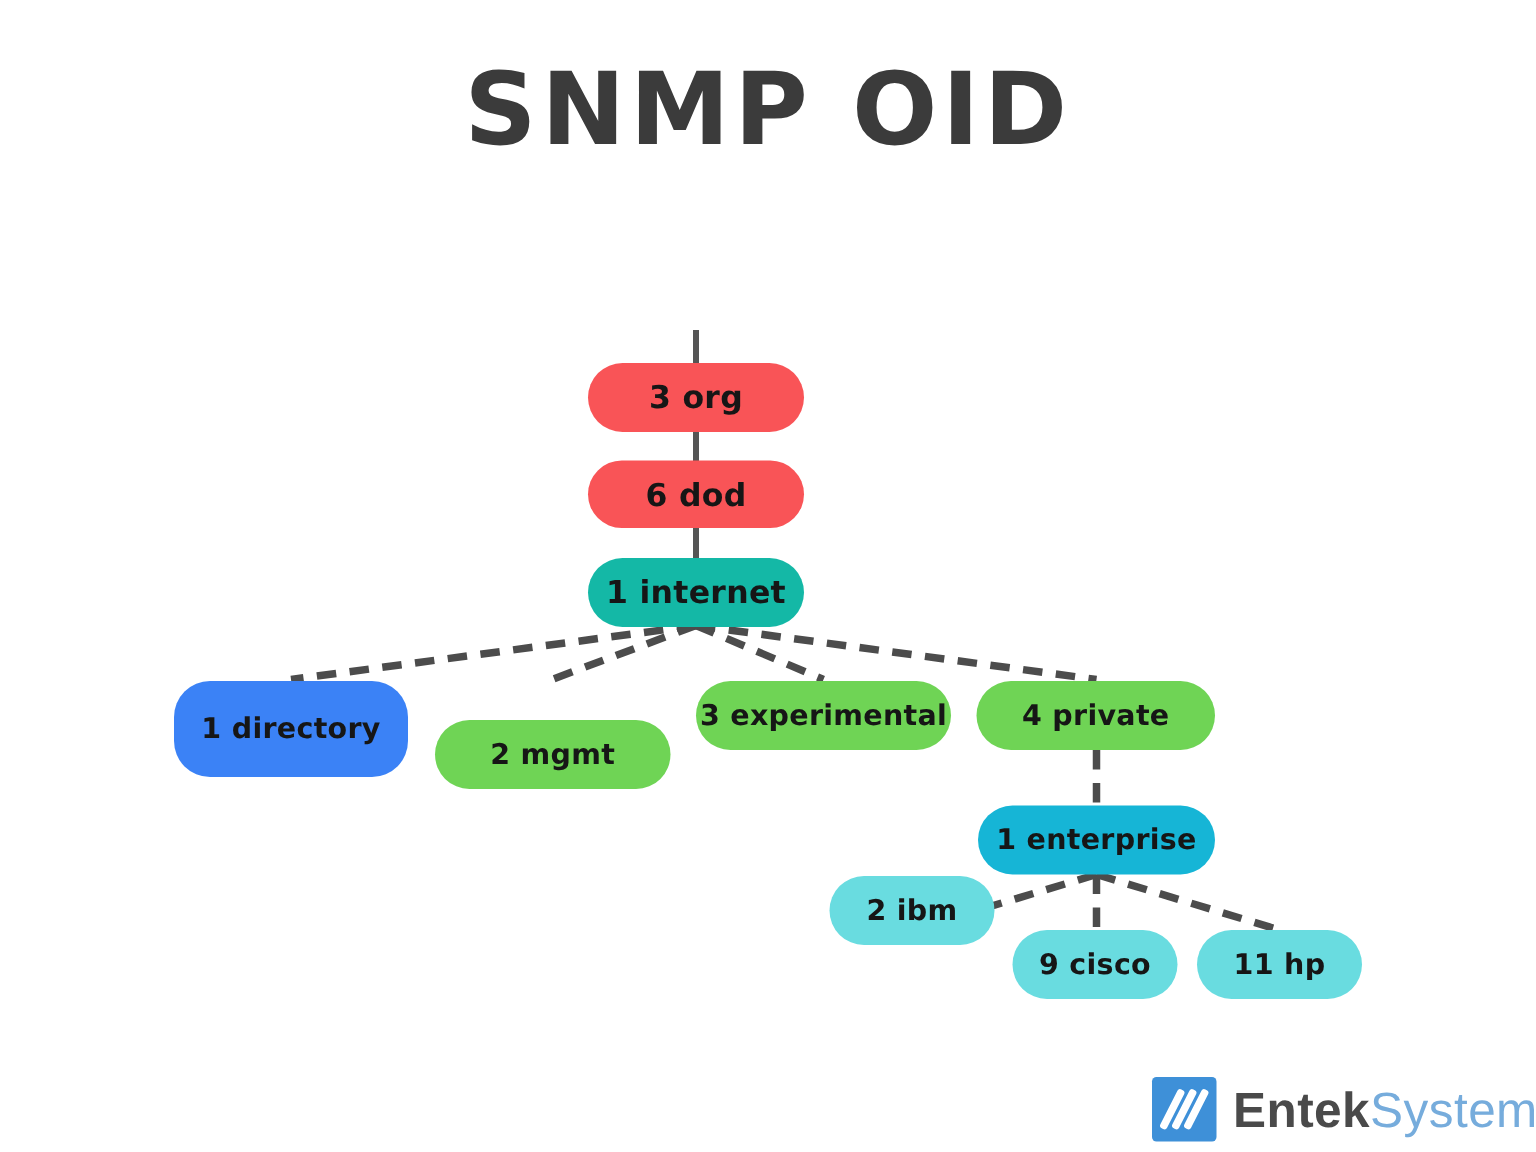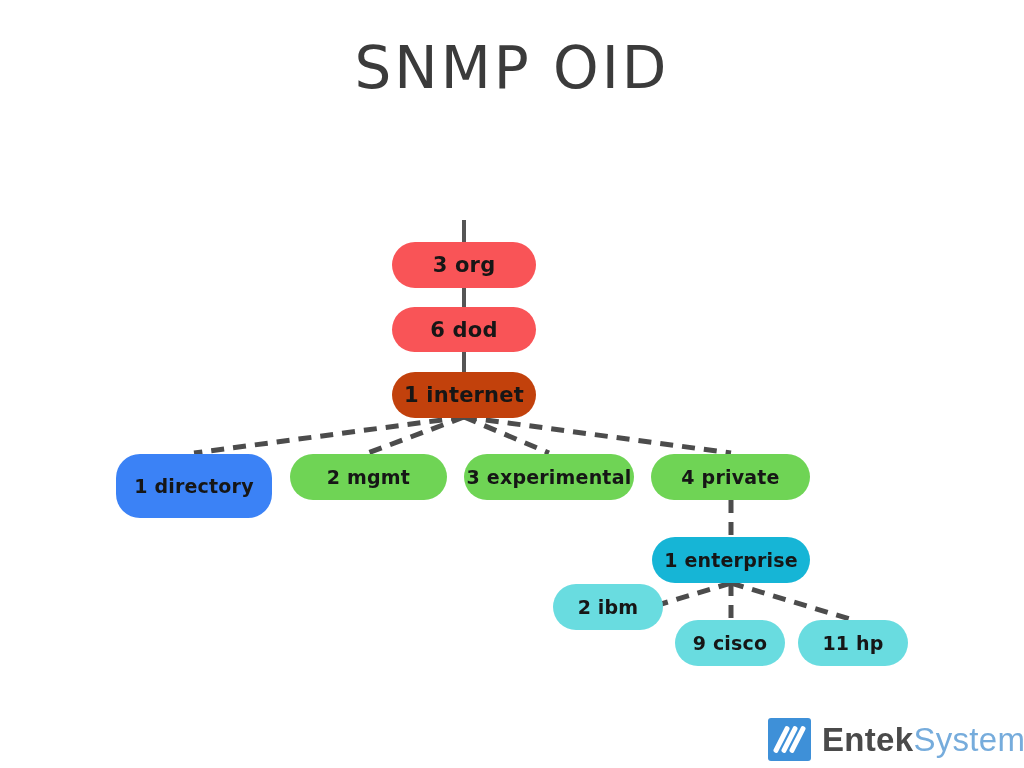--- a/index.html
+++ b/index.html
@@ -4,21 +4,21 @@
 <style>
   html,body { margin:0; padding:0; }
   body {
     width:1024px; height:768px; background:#ffffff; overflow:hidden;
     font-family:"DejaVu Sans","Liberation Sans",sans-serif;
   }
   .stage { position:relative; width:1024px; height:768px; }
 
   .title {
     position:absolute; left:0; top:34px; width:100%;
-    text-align:center; font-size:58px; font-weight:400; letter-spacing:3px;
+    text-align:center; font-size:67px; font-weight:700; letter-spacing:3px;
     color:#3B3B3B;
   }
 
   svg.connectors { position:absolute; left:0; top:0; z-index:0; }
 
   .pill {
     position:absolute; z-index:1;
     display:flex; align-items:center; justify-content:center;
     border-radius:24px; white-space:nowrap;
     font-weight:700; font-size:19px; color:#161616;
@@ -61,24 +61,24 @@
 
     <line x1="731" y1="500" x2="731" y2="538" stroke="#4C4C4C" stroke-width="5" stroke-dasharray="13 9"></line>
 
     <line x1="731" y1="583" x2="608" y2="620" stroke="#4C4C4C" stroke-width="5" stroke-dasharray="13 9"></line>
     <line x1="731" y1="583" x2="731" y2="620" stroke="#4C4C4C" stroke-width="5" stroke-dasharray="13 9"></line>
     <line x1="731" y1="583" x2="853" y2="620" stroke="#4C4C4C" stroke-width="5" stroke-dasharray="13 9"></line>
   </svg>
 
   <div class="pill" style="left: 392px; top: 242px; width: 144px; height: 46px; font-size: 21px; background: rgb(249, 84, 87);">3 org</div>
   <div class="pill" style="left: 392px; top: 307px; width: 144px; height: 45px; font-size: 21px; background: rgb(249, 84, 87);">6 dod</div>
-  <div class="pill" style="left: 392px; top: 372px; width: 144px; height: 46px; font-size: 21px; background: #c2410c;">1 internet</div>
+  <div class="pill" style="left: 392px; top: 372px; width: 144px; height: 46px; font-size: 21px; background: #14b8a6;">1 internet</div>
 
   <div class="pill" style="left: 116px; top: 454px; width: 156px; height: 64px; background: #3b82f6;">1 directory</div>
-  <div class="pill" style="left: 290px; top: 454px; width: 157px; height: 46px; background: rgb(111, 212, 85);">2 mgmt</div>
+  <div class="pill" style="left: 290px; top: 480px; width: 157px; height: 46px; background: rgb(111, 212, 85);">2 mgmt</div>
   <div class="pill" style="left: 464px; top: 454px; width: 170px; height: 46px; background: rgb(111, 212, 85);">3 experimental</div>
   <div class="pill" style="left: 651px; top: 454px; width: 159px; height: 46px; background: rgb(111, 212, 85);">4 private</div>
 
   <div class="pill" style="left: 652px; top: 537px; width: 158px; height: 46px; background: rgb(22, 181, 214);">1 enterprise</div>
 
   <div class="pill" style="left: 553px; top: 584px; width: 110px; height: 46px; background: rgb(105, 220, 224);">2 ibm</div>
   <div class="pill" style="left: 675px; top: 620px; width: 110px; height: 46px; background: rgb(105, 220, 224);">9 cisco</div>
   <div class="pill" style="left: 798px; top: 620px; width: 110px; height: 46px; background: rgb(105, 220, 224);">11 hp</div>
 
   <div class="logo">

